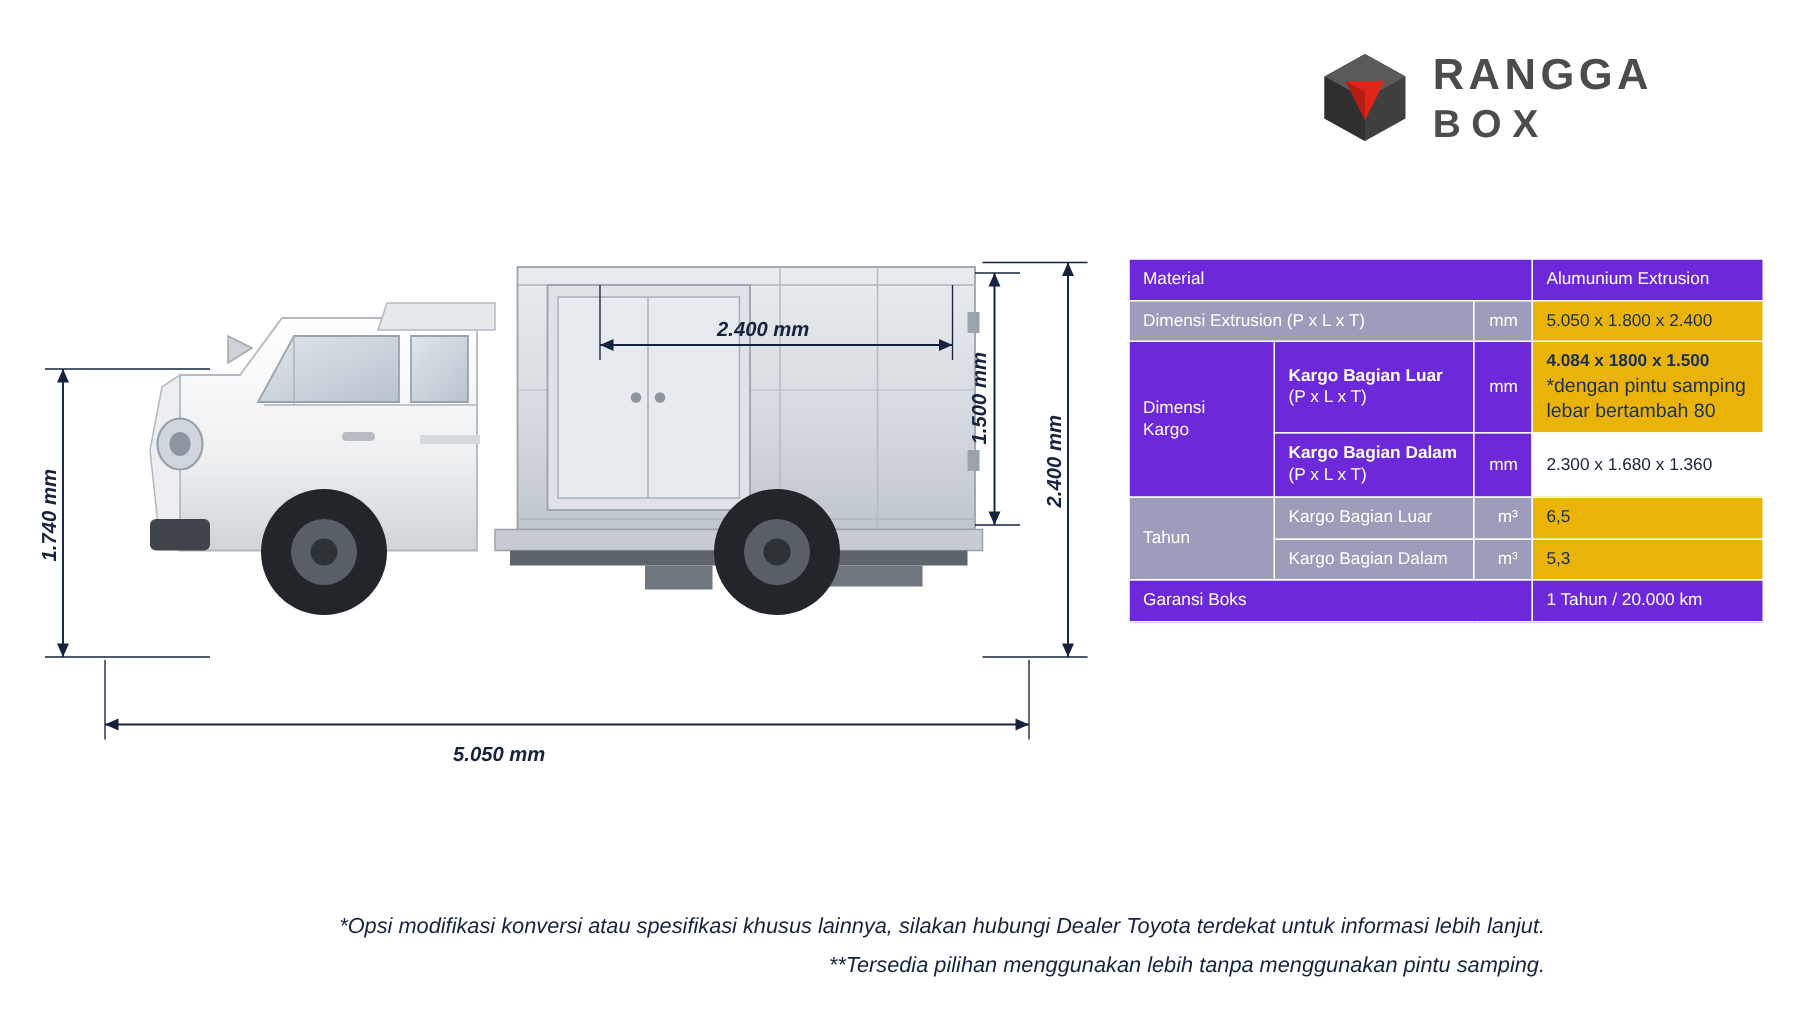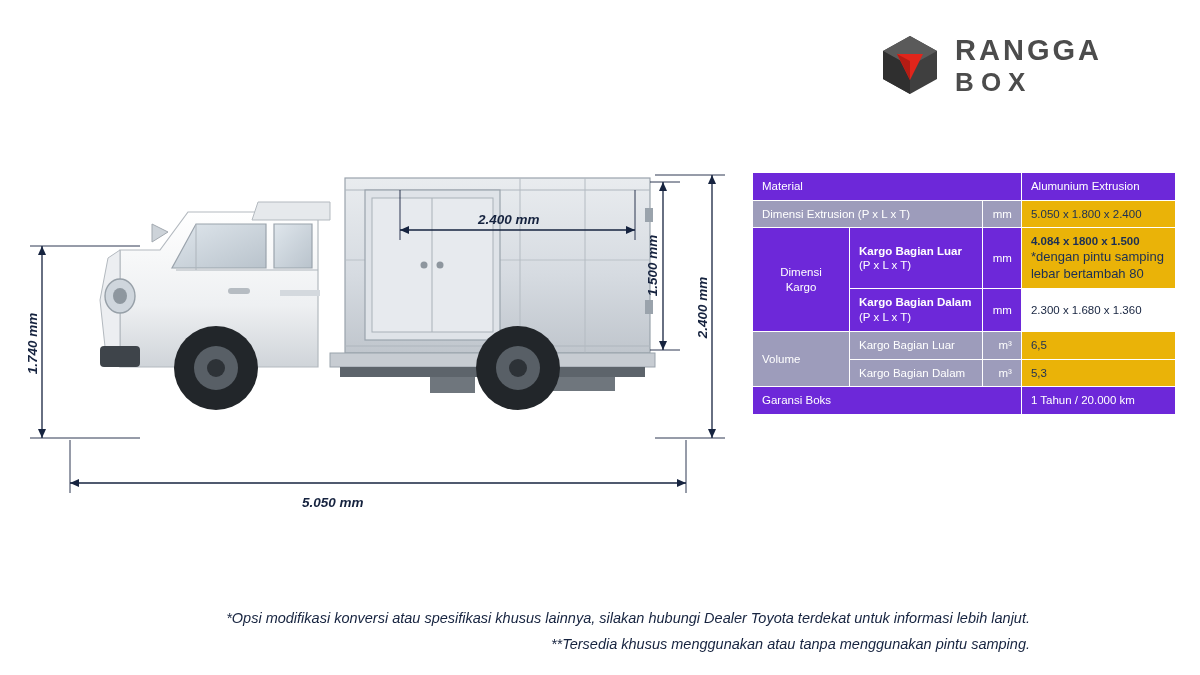--- a/index.html
+++ b/index.html
@@ -258,21 +258,21 @@
       <td class="c-dark">Alumunium Extrusion</td>
     </tr>
 
     <tr>
       <td class="c-mid" colspan="2">Dimensi Extrusion (P x L x T)</td>
       <td class="c-mid unit">mm</td>
       <td class="c-light">5.050 x 1.800 x 2.400</td>
     </tr>
 
     <tr>
-      <td class="c-dark" rowspan="2" style="width:78px;text-align:center;">
+      <td class="c-dark" rowspan="2" style="width:78px;">
         <div>Dimensi</div>
         <div>Kargo</div>
       </td>
       <td class="c-dark">
         <div class="bold">Kargo Bagian Luar</div>
         <div>(P x L x T)</div>
       </td>
       <td class="c-dark unit">mm</td>
       <td class="c-light">
         <div class="bold">4.084 x 1800 x 1.500</div>
@@ -284,35 +284,35 @@
     <tr>
       <td class="c-dark">
         <div class="bold">Kargo Bagian Dalam</div>
         <div>(P x L x T)</div>
       </td>
       <td class="c-dark unit">mm</td>
       <td class="c-white">2.300 x 1.680 x 1.360</td>
     </tr>
 
     <tr>
-      <td class="c-mid" rowspan="2" style="width:78px;">Volume</td>
+      <td class="c-mid" rowspan="2" style="width:78px;">Tahun</td>
       <td class="c-mid">Kargo Bagian Luar</td>
       <td class="c-mid unit">m³</td>
       <td class="c-light">6,5</td>
     </tr>
 
     <tr>
       <td class="c-mid">Kargo Bagian Dalam</td>
       <td class="c-mid unit">m³</td>
       <td class="c-light">5,3</td>
     </tr>
 
     <tr>
       <td class="c-dark" colspan="3">Garansi Boks</td>
       <td class="c-dark">1 Tahun / 20.000 km</td>
     </tr>
   </tbody>
 </table>
 
 <div id="footnotes">
   <div>*Opsi modifikasi konversi atau spesifikasi khusus lainnya, silakan hubungi Dealer Toyota terdekat untuk informasi lebih lanjut.</div>
-  <div>**Tersedia khusus menggunakan atau tanpa menggunakan pintu samping.</div>
+  <div>**Tersedia pilihan menggunakan lebih tanpa menggunakan pintu samping.</div>
 </div>
 
 </body></html>

